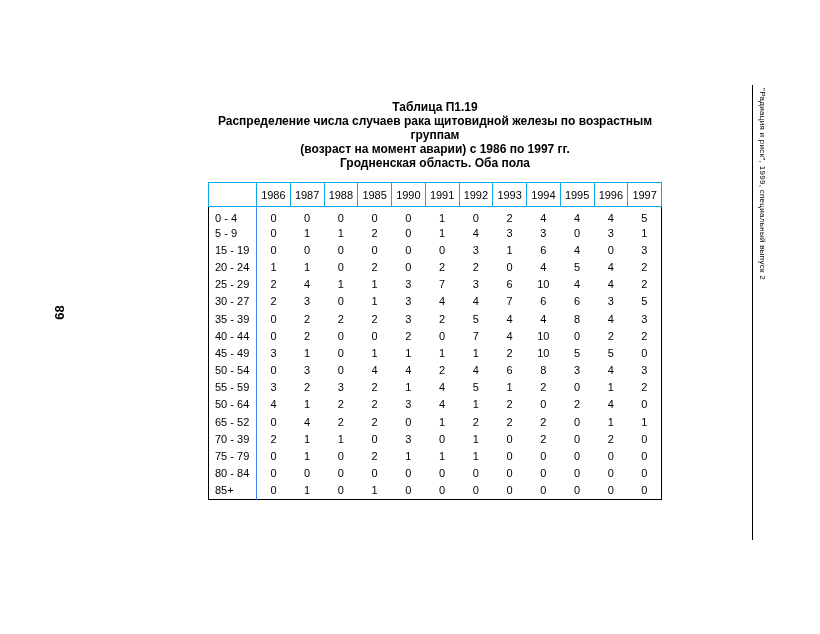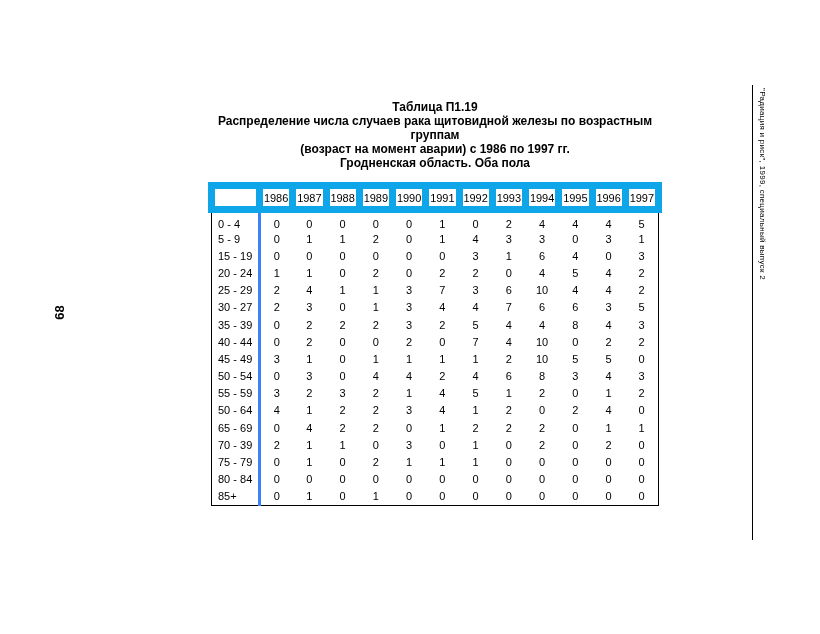--- a/index.html
+++ b/index.html
@@ -27,36 +27,36 @@
     line-height: 14px;
   }
   table.data-table {
     border-collapse: collapse;
     margin-top: 12px;
     width: 100%;
     border: 1px solid #000;
     table-layout: fixed;
   }
   table.data-table thead th {
-    border: 7px solid #0ea5e9;
+    border: 1px solid #0ea5e9;
     font-weight: normal;
     font-size: 11px;
     height: 24px;
     text-align: center;
     padding: 0;
   }
   table.data-table th.corner { width: 48px; }
   table.data-table td {
     font-size: 11px;
     height: 17.2px;
     padding: 0;
   }
   table.data-table td.label {
     padding-left: 6px;
-    border-right: 3px solid #3b82f6;
+    border-right: 1px solid #3b82f6;
     text-align: left;
   }
   table.data-table td.value { text-align: center; }
   table.data-table tbody tr.first-row td { padding-top: 5px; }
   .page-number {
     position: absolute;
     left: 52px;
     top: 305px;
     font-weight: bold;
     font-size: 13px;
@@ -95,21 +95,21 @@
   <div class="title-line">(возраст на момент аварии) с 1986 по 1997 гг.</div>
   <div class="title-line">Гродненская область. Оба пола</div>
 
   <table class="data-table">
     <thead>
       <tr id="header-row">
           <th class="corner"></th>
           <th>1986</th>
           <th>1987</th>
           <th>1988</th>
-          <th>1989</th>
+          <th>1985</th>
           <th>1990</th>
           <th>1991</th>
           <th>1992</th>
           <th>1993</th>
           <th>1994</th>
           <th>1995</th>
           <th>1996</th>
           <th>1997</th>
         </tr>
     </thead>
@@ -288,21 +288,21 @@
           <td class="value">3</td>
           <td class="value">4</td>
           <td class="value">1</td>
           <td class="value">2</td>
           <td class="value">0</td>
           <td class="value">2</td>
           <td class="value">4</td>
           <td class="value">0</td>
         </tr>
         <tr>
-          <td class="label">65 - 69</td>
+          <td class="label">65 - 52</td>
           <td class="value">0</td>
           <td class="value">4</td>
           <td class="value">2</td>
           <td class="value">2</td>
           <td class="value">0</td>
           <td class="value">1</td>
           <td class="value">2</td>
           <td class="value">2</td>
           <td class="value">2</td>
           <td class="value">0</td>

